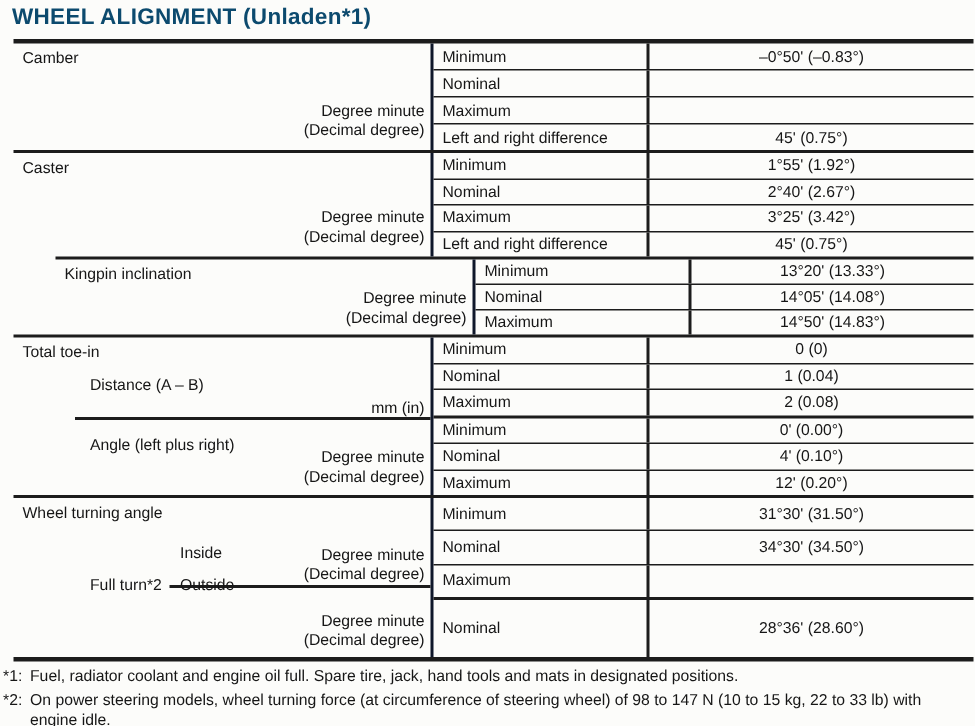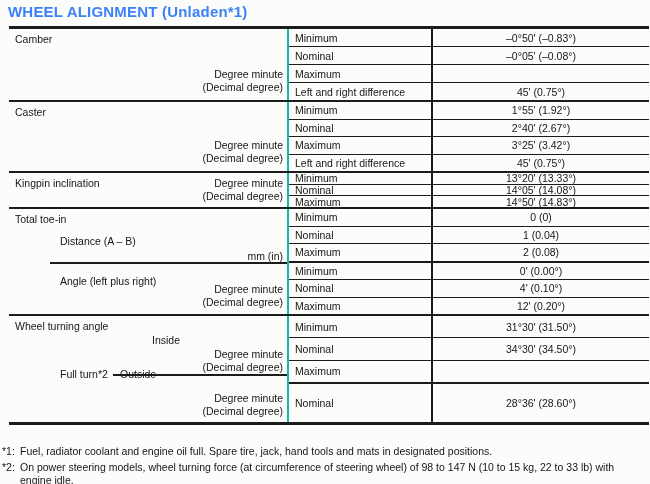--- a/index.html
+++ b/index.html
@@ -6,43 +6,43 @@
   html,body { background:#ffffff; }
   body {
     width:650px; height:484px;
     font-family:"Liberation Sans", sans-serif;
     color:#161616;
   }
   .page { position:relative; width:650px; height:484px; background:#fcfcfa; overflow:hidden; }
 
   .title {
     position:absolute; left:8px; top:3px;
-    font-size:15px; font-weight:700; letter-spacing:.2px; color:#3b82f6;
+    font-size:15px; font-weight:700; letter-spacing:.2px; color:#0c4a6e;
   }
 
   .tbl {
     position:absolute; left:9px; top:26px; width:640px;
     border-top:3px solid #1c1c1c; border-bottom:3px solid #1c1c1c;
   }
   .sec { display:flex; border-top:2px solid #1c1c1c; }
   .sec:first-child { border-top:none; }
   .sec-camber  { height:71px; }
   .sec-caster  { height:71px; }
-  .sec-kingpin { height:36px; }
+  .sec-kingpin { height:52px;margin-left:28px; }
   .sec-toe     { height:107px; }
   .sec-wheel   { height:108px; }
 
   .lcell { width:278px; flex:none; position:relative; font-size:10.5px; }
   .slabel { position:absolute; top:4px; left:6px; white-space:nowrap; }
   .sublabel { position:absolute; white-space:nowrap; }
   .unit { position:absolute; right:4px; text-align:right; line-height:13px; white-space:nowrap; }
   .unit-bottom { bottom:6px; }
   .subdiv { position:absolute; height:2px; background:#1c1c1c; right:0; }
 
-  .rows { flex:1; display:flex; flex-direction:column; border-left:2px solid #14b8a6; }
+  .rows { flex:1; display:flex; flex-direction:column; border-left:2px solid #0f172a; }
   .row { flex:1; display:flex; border-bottom:1px solid #1c1c1c; min-height:0; }
   .row:last-child { border-bottom:none; }
   .row.sub-end { border-bottom-width:2px; }
   .row.tall { flex:0 0 38px; }
   .param {
     width:144px; flex:none; display:flex; align-items:center;
     padding-left:6px; border-right:2px solid #1c1c1c;
     font-size:10.5px; white-space:nowrap;
   }
   .val {
@@ -72,21 +72,20 @@
           <div>(Decimal degree)</div>
         </div>
       </div>
       <div class="rows">
         <div class="row">
           <div class="param">Minimum</div>
           <div class="val">–0°50' (–0.83°)</div>
         </div>
         <div class="row">
           <div class="param">Nominal</div>
-          <div class="val">–0°05' (–0.08°)</div>
         </div>
         <div class="row">
           <div class="param">Maximum</div>
         </div>
         <div class="row">
           <div class="param">Left and right difference</div>
           <div class="val">45' (0.75°)</div>
         </div>
       </div>
     </div>
@@ -179,21 +178,21 @@
         <div class="row">
           <div class="param">Maximum</div>
           <div class="val">12' (0.20°)</div>
         </div>
       </div>
     </div>
 
     <div class="sec sec-wheel">
       <div class="lcell">
         <div class="slabel">Wheel turning angle</div>
-        <div class="sublabel" style="top:18px; left:111px;margin-left:32px;">Inside</div>
+        <div class="sublabel" style="top:31px; left:111px;">Inside</div>
         <div class="unit" style="top:32px;">
           <div>Degree minute</div>
           <div>(Decimal degree)</div>
         </div>
         <div class="sublabel" style="top:52px; left:51px;">Full turn*2</div>
         <div class="subdiv" style="top:58px; left:104px;"></div>
         <div class="sublabel" style="top:52px; left:111px;">Outside</div>
         <div class="unit" style="bottom:4px;">
           <div>Degree minute</div>
           <div>(Decimal degree)</div>

